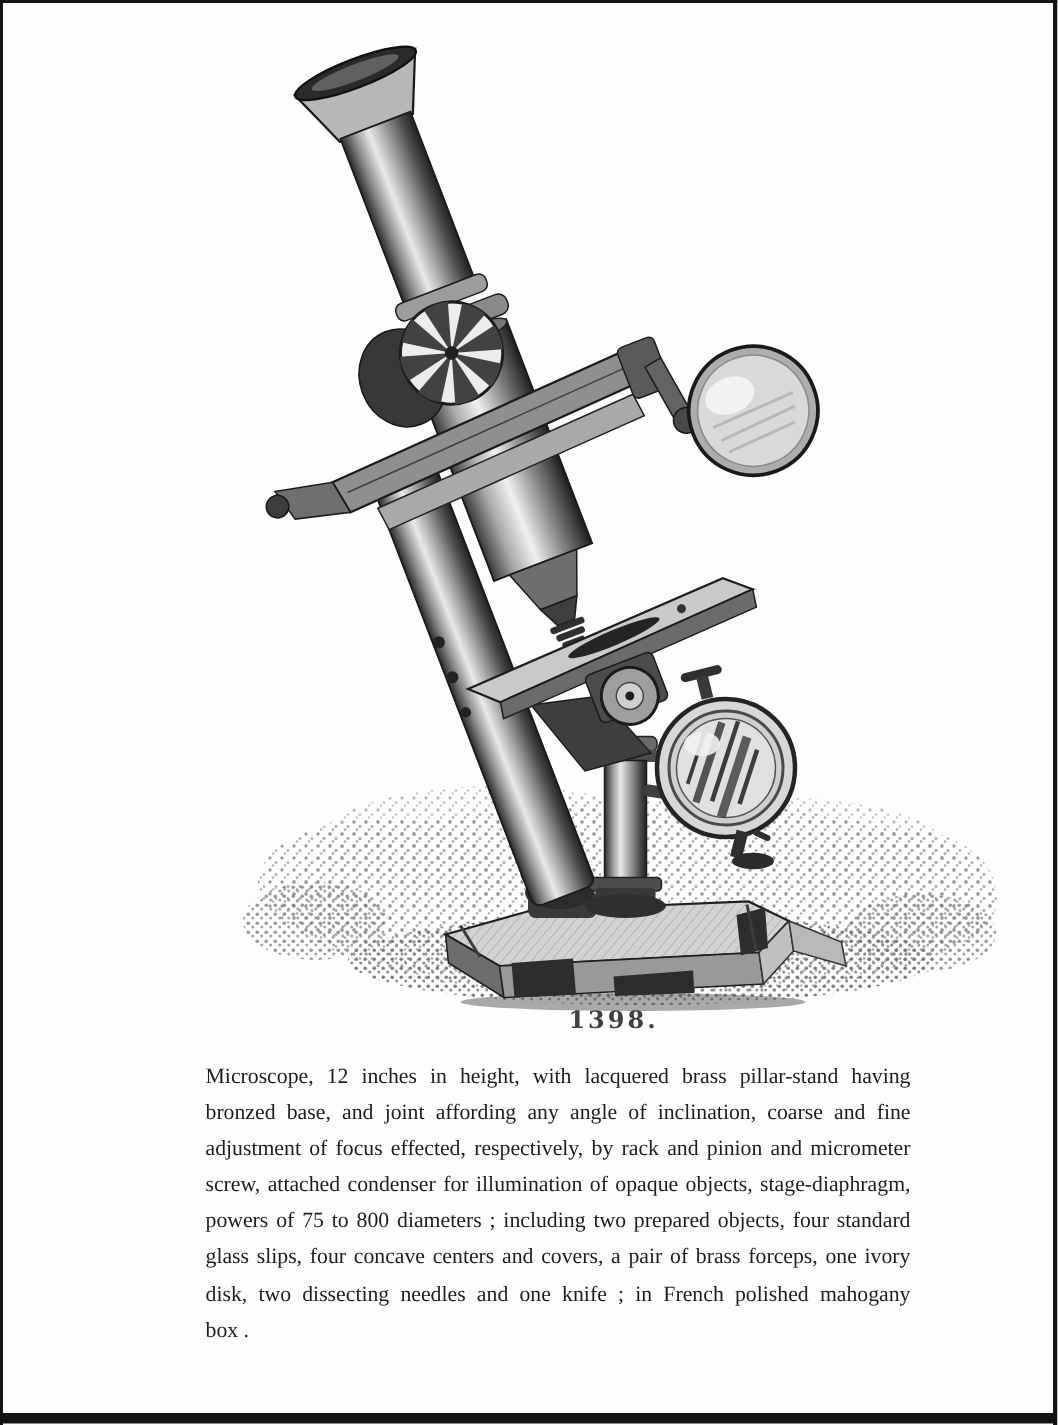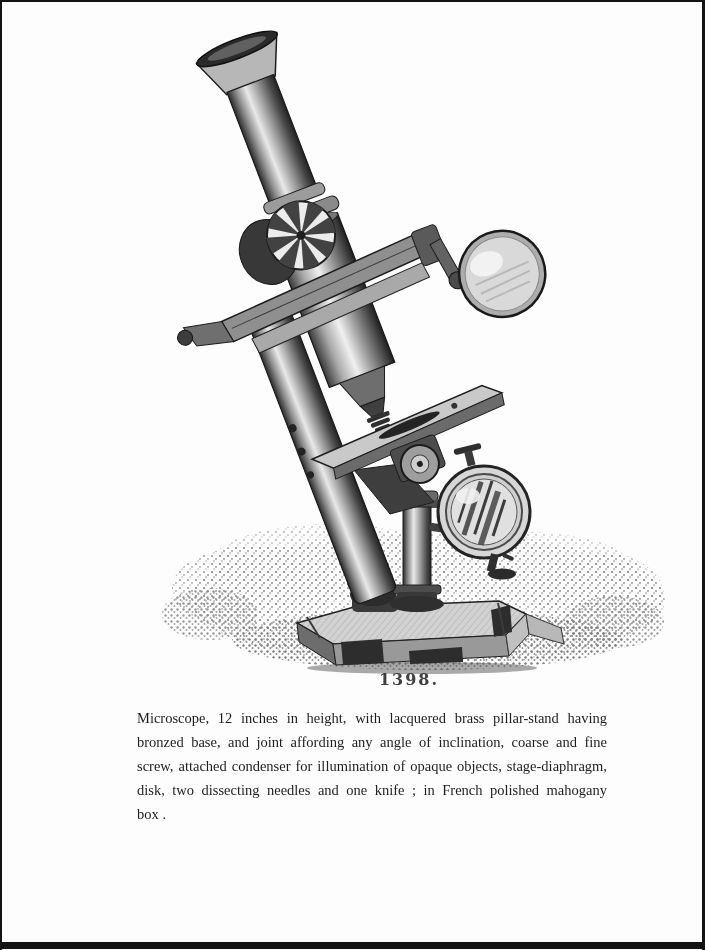--- a/index.html
+++ b/index.html
@@ -198,19 +198,22 @@
         <circle cx="262" cy="499" r="3" fill="#1f1f1f"></circle>
       </g>
     </g>
   </svg>
 
   <div class="fig-caption">1398.</div>
 
   <div class="desc">
     <div class="ln">Microscope, 12 inches in height, with lacquered brass pillar-stand having</div>
     <div class="ln">bronzed base, and joint affording any angle of inclination, coarse and fine</div>
+    <div class="ln">adjustment of focus effected, respectively, by rack and pinion and micrometer</div>
     <div class="ln">screw, attached condenser for illumination of opaque objects, stage-diaphragm,</div>
+    <div class="ln">powers of 75 to 800 diameters ; including two prepared objects, four standard</div>
+    <div class="ln">glass slips, four concave centers and covers, a pair of brass forceps, one ivory</div>
     <div class="ln">disk, two dissecting needles and one knife ; in French polished mahogany</div>
     <div class="ln last">box .</div>
   </div>
 
   <div class="bottom-bar"></div>
 </div>
 
 </body></html>

